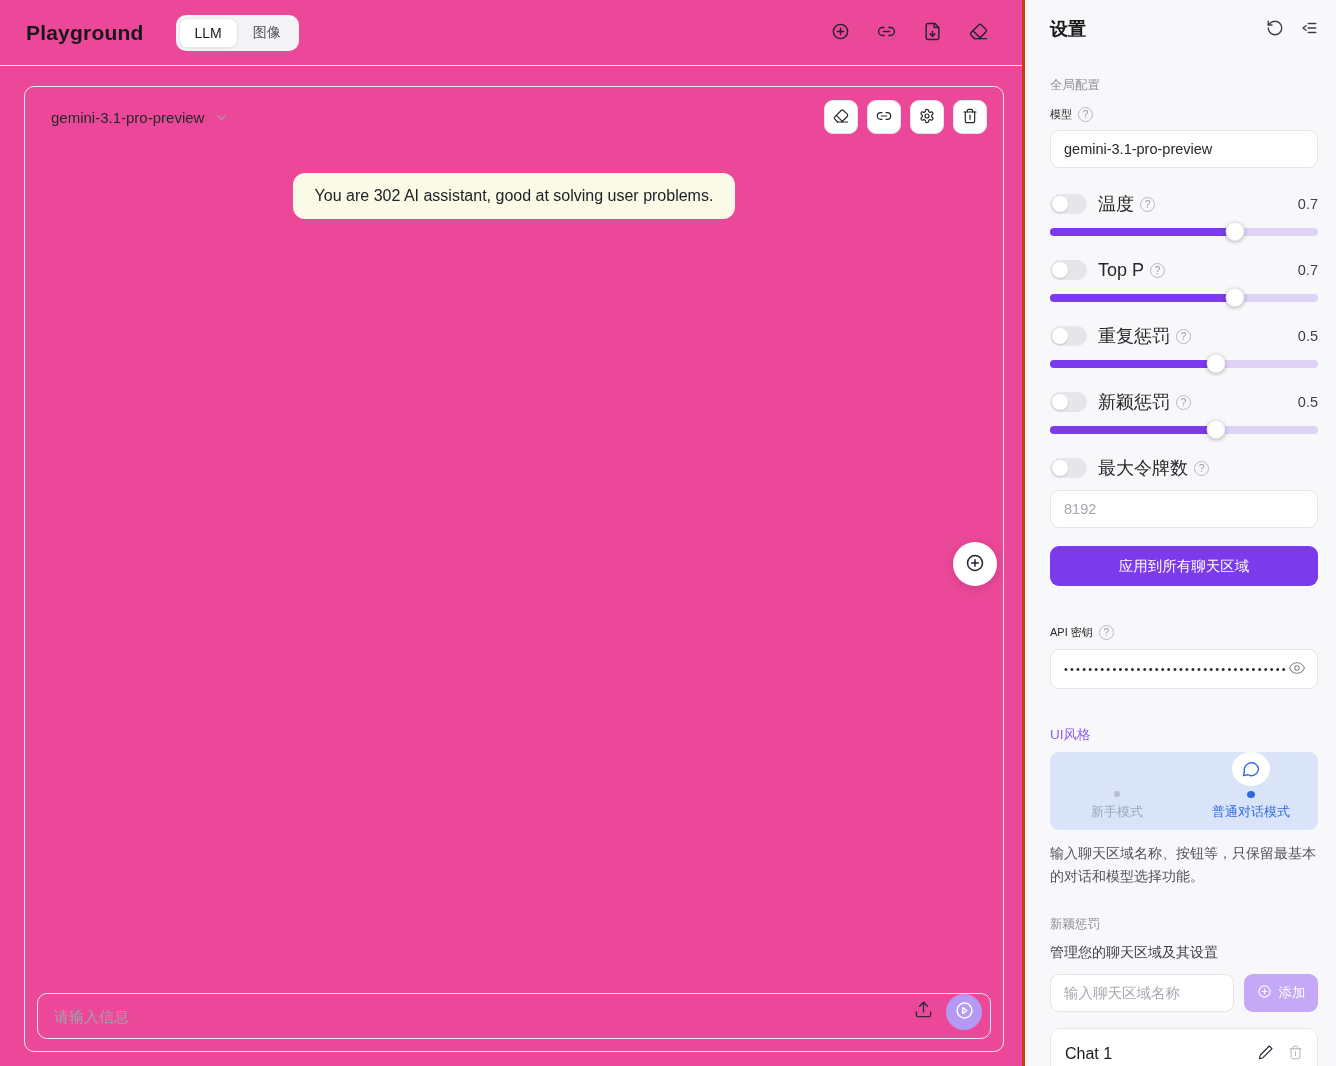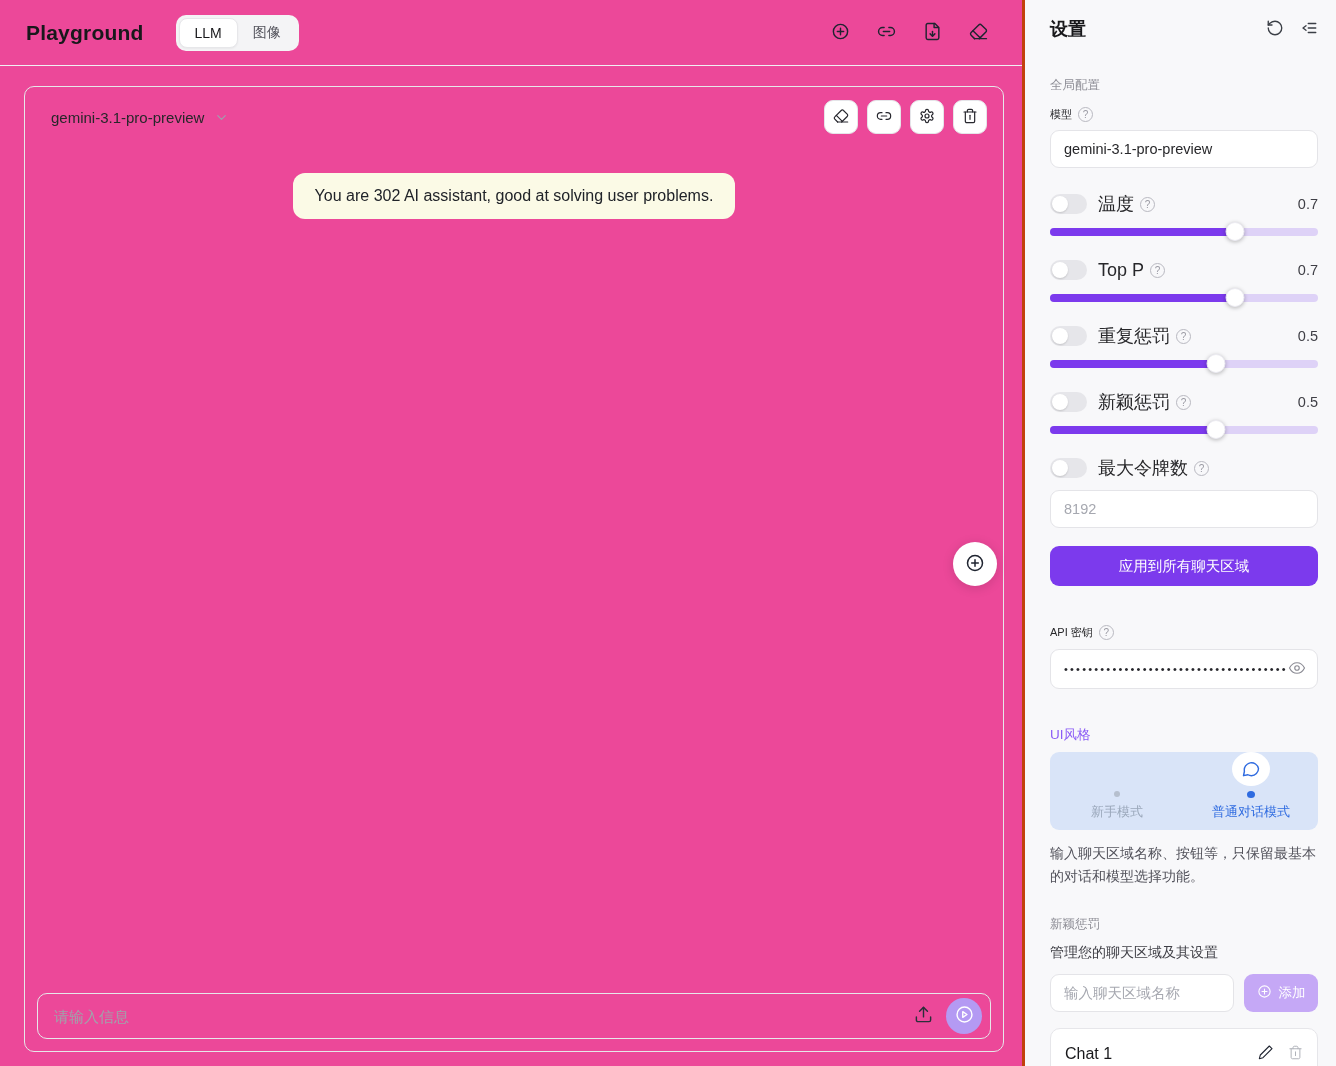--- a/index.html
+++ b/index.html
@@ -30,21 +30,21 @@
   .model-sel .chev{width:15px; height:15px; color:#9ca3af;}
   .chat-actions{display:flex; gap:9px;}
   .sq-btn{width:34px; height:34px; border:1px solid #e5e5e9; border-radius:9px; background:#fff; display:flex; align-items:center; justify-content:center; color:#27272e;}
   .sq-btn svg{width:16px; height:16px;}
 
   .msg-area{flex:1; position:relative; display:flex; justify-content:center; align-items:flex-start; padding-top:26px; min-height:0;}
   .sys-msg{background:var(--sysbg); border-radius:12px; padding:14px 22px; font-size:16px; color:#202329;}
   .float-add{position:absolute; right:6px; top:50%; transform:translateY(-50%); width:44px; height:44px; border-radius:50%; background:#fff; box-shadow:0 2px 12px rgba(0,0,0,.14); display:flex; align-items:center; justify-content:center; color:#1f2430;}
   .float-add svg{width:20px; height:20px;}
 
-  .input-bar{margin:12px; flex:0 0 46px; border:1px solid #e7e7ea; border-radius:10px; display:flex; align-items:center; padding:0 8px 0 16px;}
+  .input-bar{margin:12px; flex:0 0 46px; border:1px solid #e7e7ea; border-radius:10px; display:flex; padding:0 8px 0 16px;}
   .chat-input{flex:1; border:none; outline:none; font-size:15px; color:#27272a; background:transparent;}
   .chat-input::placeholder{color:#a0a3ab;}
   .upload-btn{width:34px; height:34px; display:flex; align-items:center; justify-content:center; color:#2a2f3a;}
   .upload-btn svg{width:19px; height:19px;}
   .send-btn{width:36px; height:36px; margin-left:6px; border-radius:50%; background:var(--accent-light); display:flex; align-items:center; justify-content:center; color:#fff;}
   .send-btn svg{width:21px; height:21px; stroke-width:1.6;}
 
   
   .settings{width:314px; flex:0 0 314px; background:var(--panel); border-left:3px solid #c2410c; padding:14px 18px 0 25px; overflow:hidden;}
   .set-head{display:flex; align-items:center; justify-content:space-between; height:30px;}

